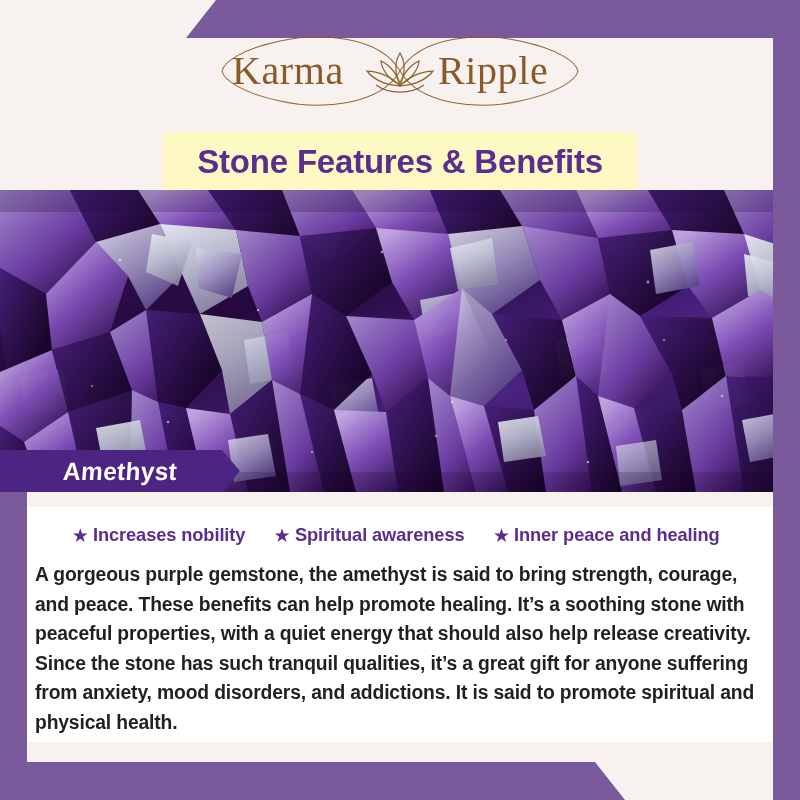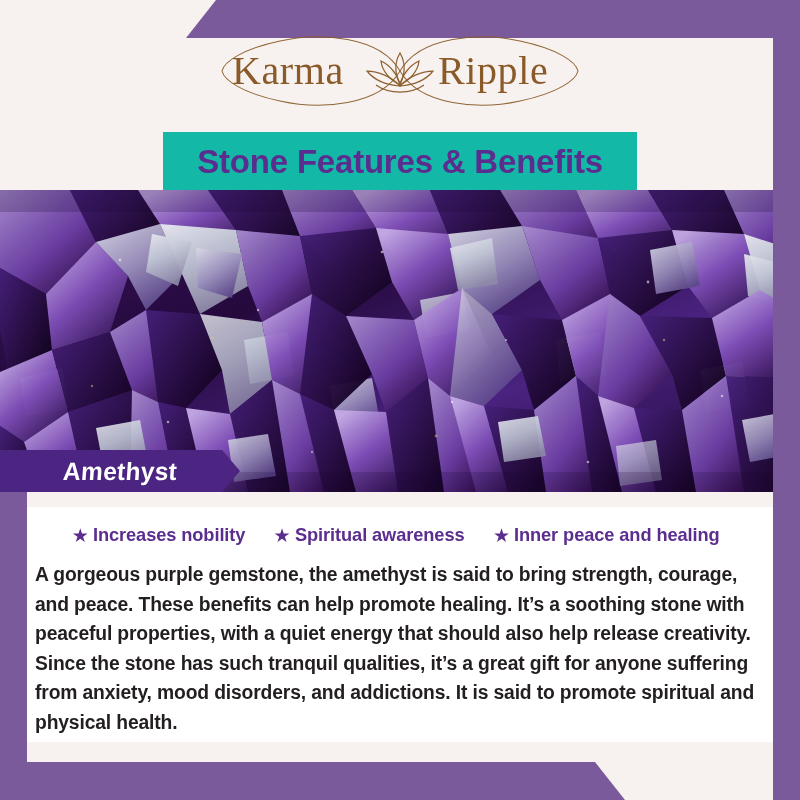--- a/index.html
+++ b/index.html
@@ -61,21 +61,21 @@
     left:0; top:30px; width:800px; height:82px;
     z-index:7;
     display:flex; align-items:flex-end; justify-content:center;
   }
   .logo-svg { display:block; }
 
   
   .title-band {
     position:absolute;
     left:163px; top:132px; width:474px; height:58px;
-    background:#14b8a6;
+    background:#fef9c3;
     z-index:7;
     display:flex; align-items:center; justify-content:center;
   }
   .title-text {
     font-family:"Liberation Sans Narrow","Liberation Sans",sans-serif;
     font-weight:bold;
     font-size:34px;
     letter-spacing:-0.2px;
     color:#5b2d8e;
     transform:scaleX(0.97);

